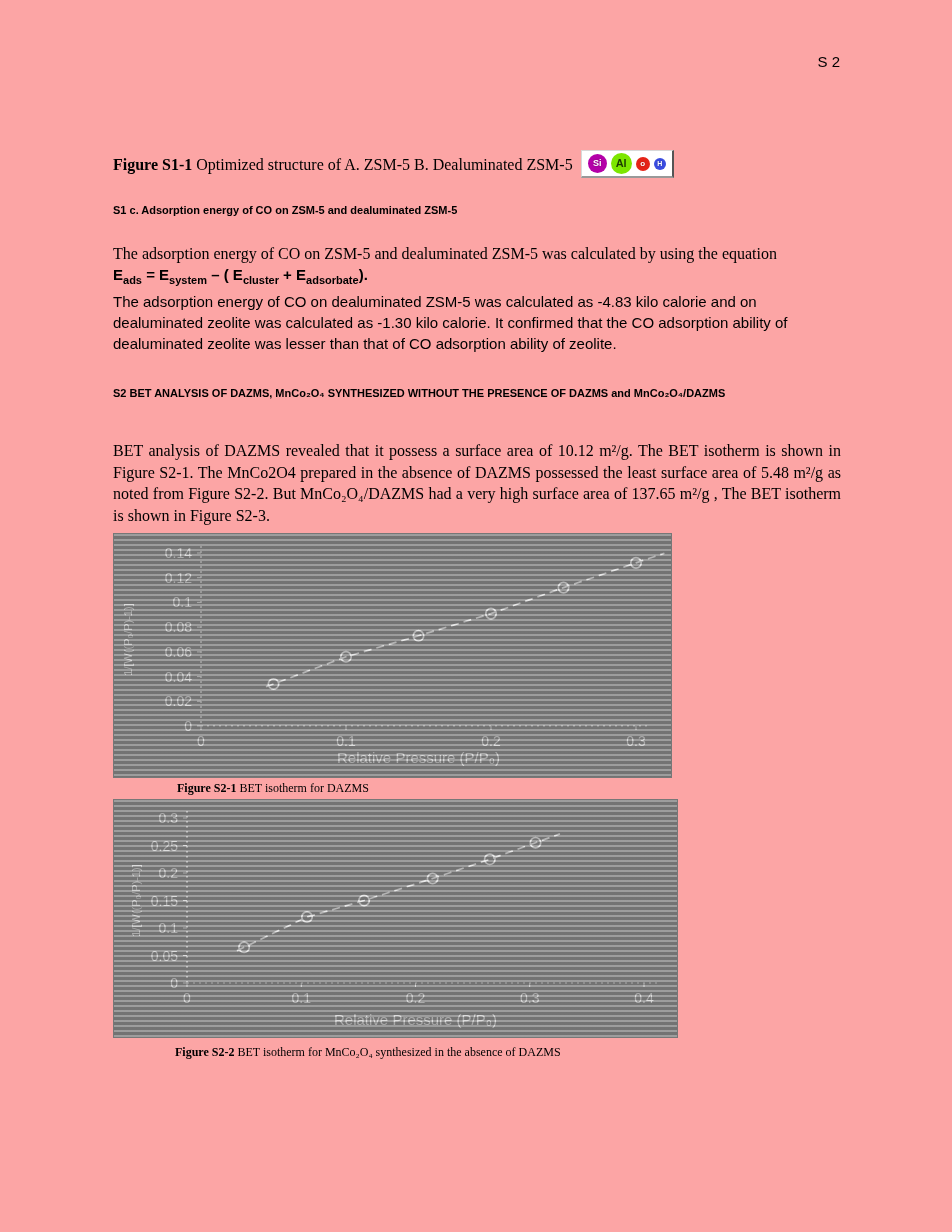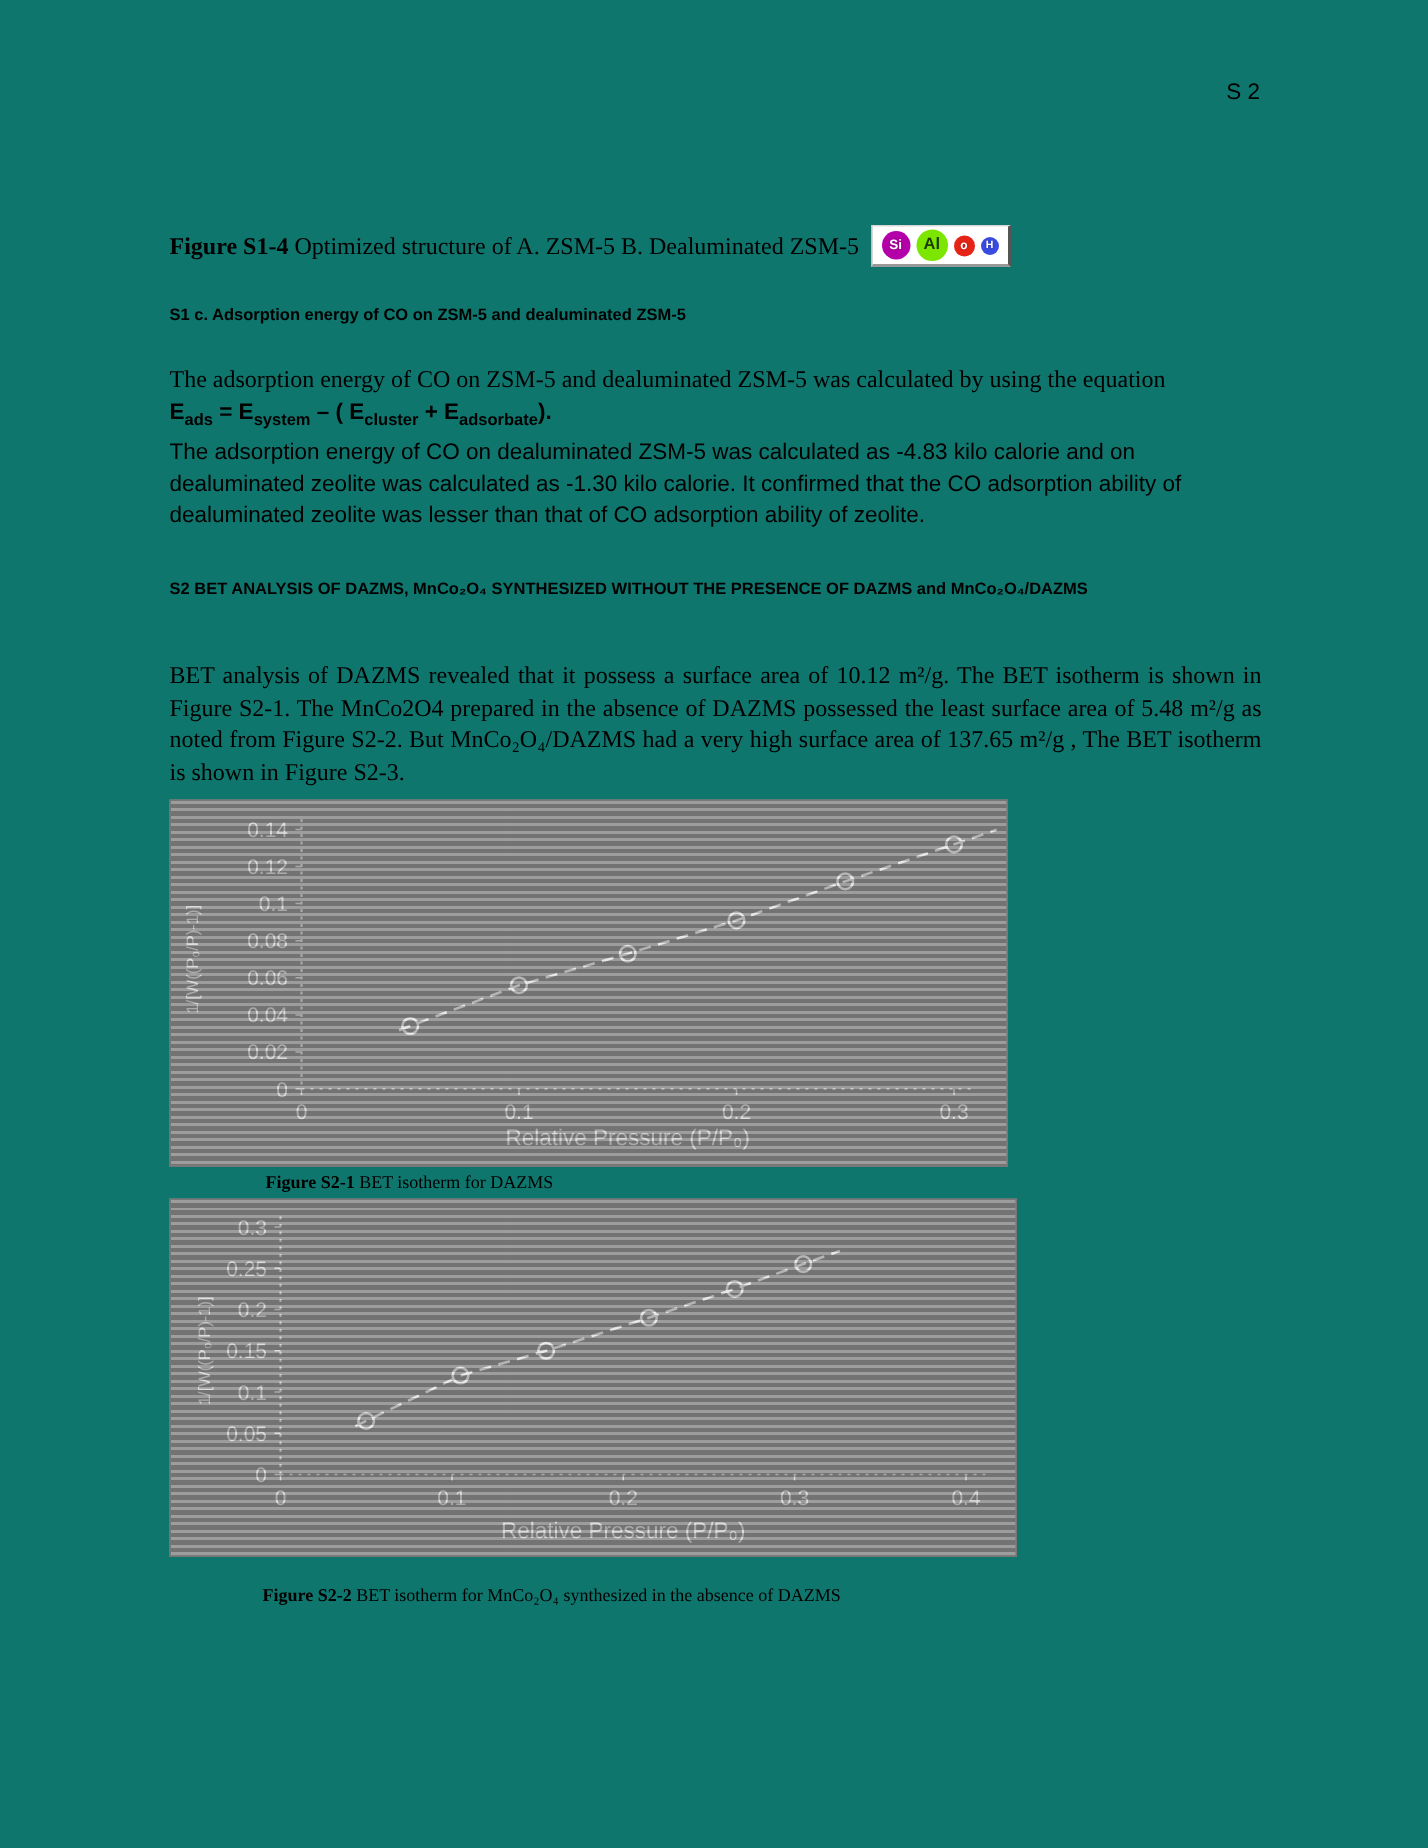--- a/index.html
+++ b/index.html
@@ -1,17 +1,17 @@
 <!DOCTYPE html>
 <html><head>
 <meta charset="utf-8">
 <style>
   * { margin:0; padding:0; box-sizing:border-box; }
   html, body { background:#ffffff; }
-  .page { position:relative; width:952px; height:1232px; background:#0f766e; color:#000;
+  .page { position:relative; width:952px; height:1232px; background:#fca5a5; color:#000;
           font-family:"Liberation Serif", serif; overflow:hidden; }
   .page-number { position:absolute; top:53px; right:112px;
                  font-family:"Liberation Sans","DejaVu Sans",sans-serif; font-size:15px; }
   .content { position:absolute; left:113px; top:0; width:728px; }
 
   .fig-s1-row { margin-top:150px; display:flex; align-items:center; gap:8px; font-size:16px; line-height:21px; }
   .atom-legend { display:inline-flex; align-items:center; gap:4px; background:#ffffff;
                  border:1px solid #d8d8d8; border-right:2px solid #555; border-bottom:2px solid #999;
                  padding:3px 6px; height:28px;text-align:center; }
   .atom { display:inline-flex; align-items:center; justify-content:center; border-radius:50%;
@@ -40,33 +40,33 @@
   .chart { position:relative; background:#8a8a8a; overflow:hidden; border:1px solid #777; }
   .chart::after { content:""; position:absolute; inset:0; pointer-events:none;
     background:repeating-linear-gradient(180deg,
       rgba(255,255,255,0.16) 0px, rgba(255,255,255,0.16) 2px,
       rgba(55,55,55,0.28) 2px, rgba(55,55,55,0.28) 5px); }
   .chart-1 { width:559px; height:245px; margin-top:7px; }
   .chart-2 { width:565px; height:239px; margin-top:3px; }
 
   .figure-caption { font-size:12px; }
   .cap-1 { margin-top:3px; margin-left:64px; }
-  .cap-2 { margin-top:18px; margin-left:62px; }
+  .cap-2 { margin-top:7px; margin-left:62px; }
 </style>
 </head>
 <body>
 
 <div class="page">
 
   <div class="page-number">S 2</div>
 
   <div class="content">
 
     <div class="fig-s1-row">
-      <span><b>Figure S1-4</b><span> Optimized structure of A. ZSM-5 B. Dealuminated ZSM-5 </span></span>
+      <span><b>Figure S1-1</b><span> Optimized structure of A. ZSM-5 B. Dealuminated ZSM-5 </span></span>
       <span class="atom-legend">
           <span class="atom atom-si" style="background: rgb(180, 0, 168);">Si</span>
           <span class="atom atom-al" style="background: rgb(124, 230, 0);">Al</span>
           <span class="atom atom-o" style="background: rgb(229, 36, 23);">o</span>
           <span class="atom atom-h" style="background: rgb(58, 76, 224);">H</span>
         </span>
     </div>
 
     <h3 class="heading h-s1c">S1 c. Adsorption energy of CO on ZSM-5 and dealuminated ZSM-5</h3>
 

